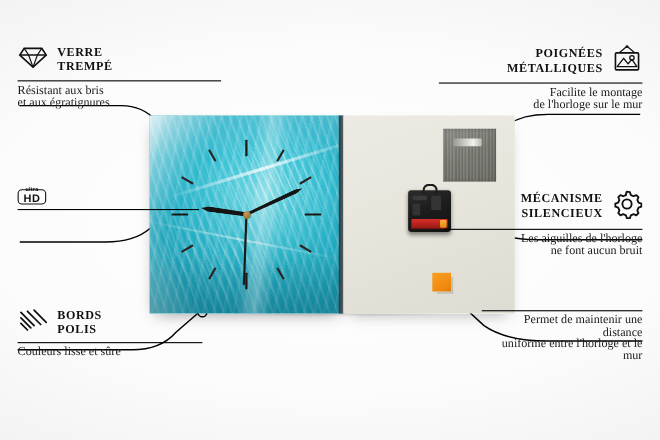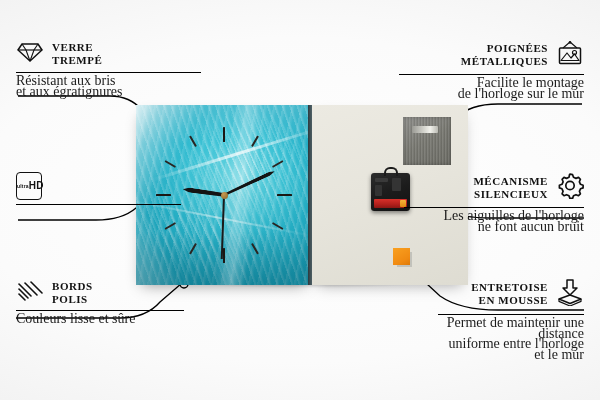--- a/index.html
+++ b/index.html
@@ -184,36 +184,36 @@
     color: #111111;
     text-transform: uppercase;
     white-space: pre-line;
   }
   .feature.right .title { text-align: right; }
   .feature .rule {
     height: 1px; background: #000000; margin-top: 4px;
   }
   .feature .desc {
     font-family: "Liberation Serif", serif;
-    font-size: 14px;
+    font-size: 11px;
     line-height: 10.5px;
     color: #1b1b1b;
     margin-top: 3px;
     white-space: pre-line;
   }
   .feature.right .desc { text-align: right; }
 
   .ic { flex: 0 0 auto; color: #111; display: block; }
 
   .hd-badge {
-    width: 26px; height: 28px;
+    width: 26px; height: 14px;
     border: 1.6px solid #111;
     border-radius: 4px;
-    display: flex; 
-    align-items: center; justify-content: space-between;
+    display: flex; flex-direction: column;
+    align-items: center; justify-content: center;
     line-height: 1;
   }
   .hd-badge .u {
     font-family: "Liberation Sans", sans-serif;
     font-size: 5px; font-weight: 700; letter-spacing: .2px; color: #111;
   }
   .hd-badge .d {
     font-family: "Liberation Sans", sans-serif;
     font-size: 10px; font-weight: 700; letter-spacing: .3px; color: #111;
     margin-top: .5px;
@@ -393,29 +393,18 @@
           <circle cx="18.5" cy="12.5" r="2" stroke-width="1.2"></circle>
         </svg>
       </span>
     </div>
     <div class="rule" style="width:185px;"></div>
     <div class="desc">Facilite le montage
 de l'horloge sur le mur</div>
   </div>
 
   <div class="feature right" style="left:438px; top:278px; width:146px;">
-    <div class="head">
-      <span class="title">ENTRETOISE
-EN MOUSSE</span>
-      <span class="ic">
-        <svg width="28" height="28" viewBox="0 0 28 28" fill="none" stroke="#111" stroke-width="1.5" stroke-linejoin="round">
-          <path d="M11 2 H17 V10 H21 L14 17 L7 10 H11 Z"></path>
-          <path d="M14 17 L3 21 L14 25.5 L25 21 Z"></path>
-          <path d="M3 21 v2.4 L14 28 L25 23.4 V21" stroke-width="1.2"></path>
-        </svg>
-      </span>
-    </div>
     <div class="rule" style="width:146px;"></div>
     <div class="desc">Permet de maintenir une distance
 uniforme entre l'horloge et le mur</div>
   </div>
 
 </div>
 
 </body></html>

